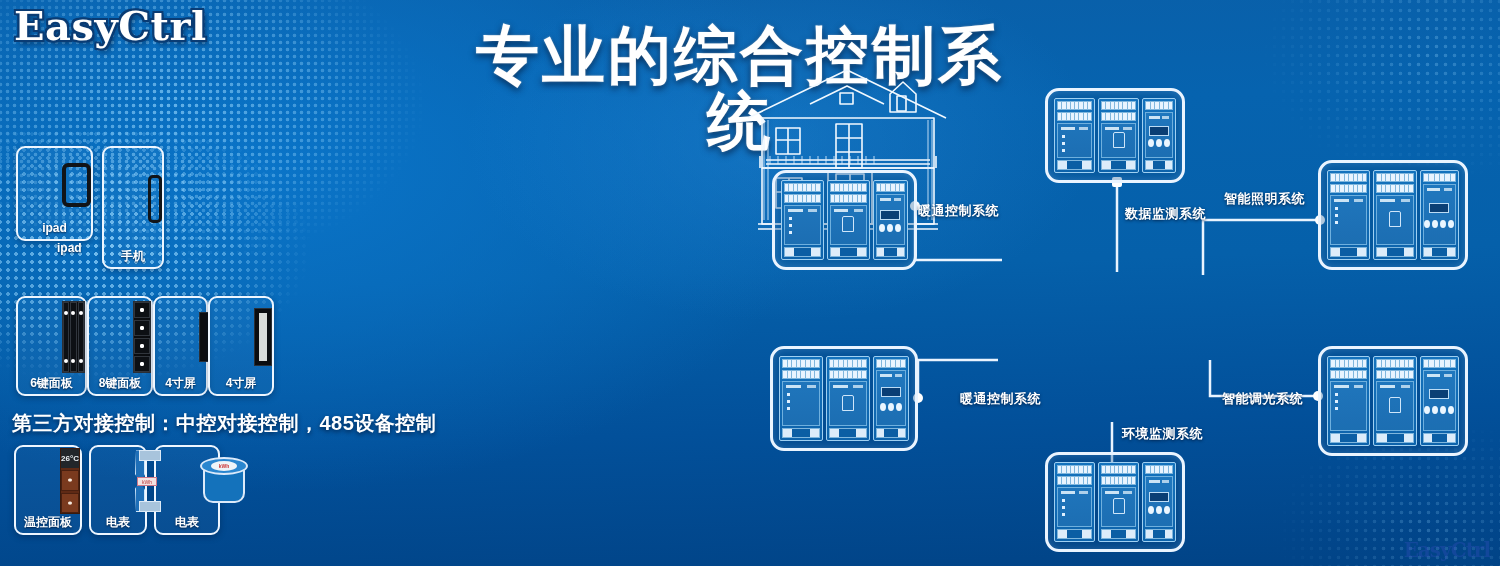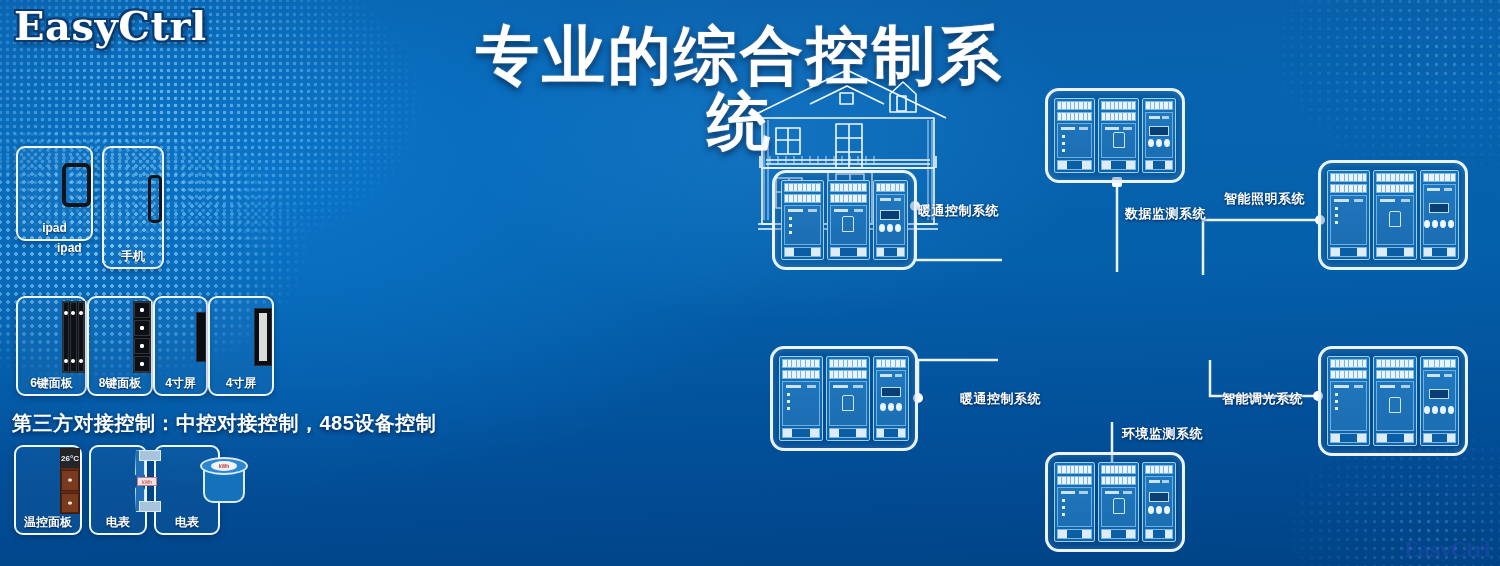--- a/index.html
+++ b/index.html
@@ -101,21 +101,21 @@
 
   .dev-card {
     border: 2px solid #eef6ff;
     border-radius: 9px;
     background: rgba(255,255,255,.03);
     display: flex; flex-direction: column;
     align-items: center; justify-content: flex-end;
     padding-bottom: 4px;
     box-shadow: 0 2px 6px rgba(0,20,50,.35);
   }
-  .dev-card .art { flex: 1; display: flex; align-items: center; justify-content: flex-end; width: 100%; padding-left: 44px; }
+  .dev-card .art { flex: 1; display: flex; align-items: center; justify-content: flex-start; width: 100%; padding-left: 44px; }
   .dev-label {
     font-size: 12px; color: #ffffff; font-weight: bold;
     white-space: nowrap; text-shadow: 0 1px 2px rgba(0,20,50,.8);
     line-height: 1.1;
   }
   .extra-label {
     position: absolute; left: 57px; top: 241px;
     font-size: 12px; font-weight: bold; color: #ffffff;
     text-shadow: 0 1px 2px rgba(0,20,50,.8);
   }

